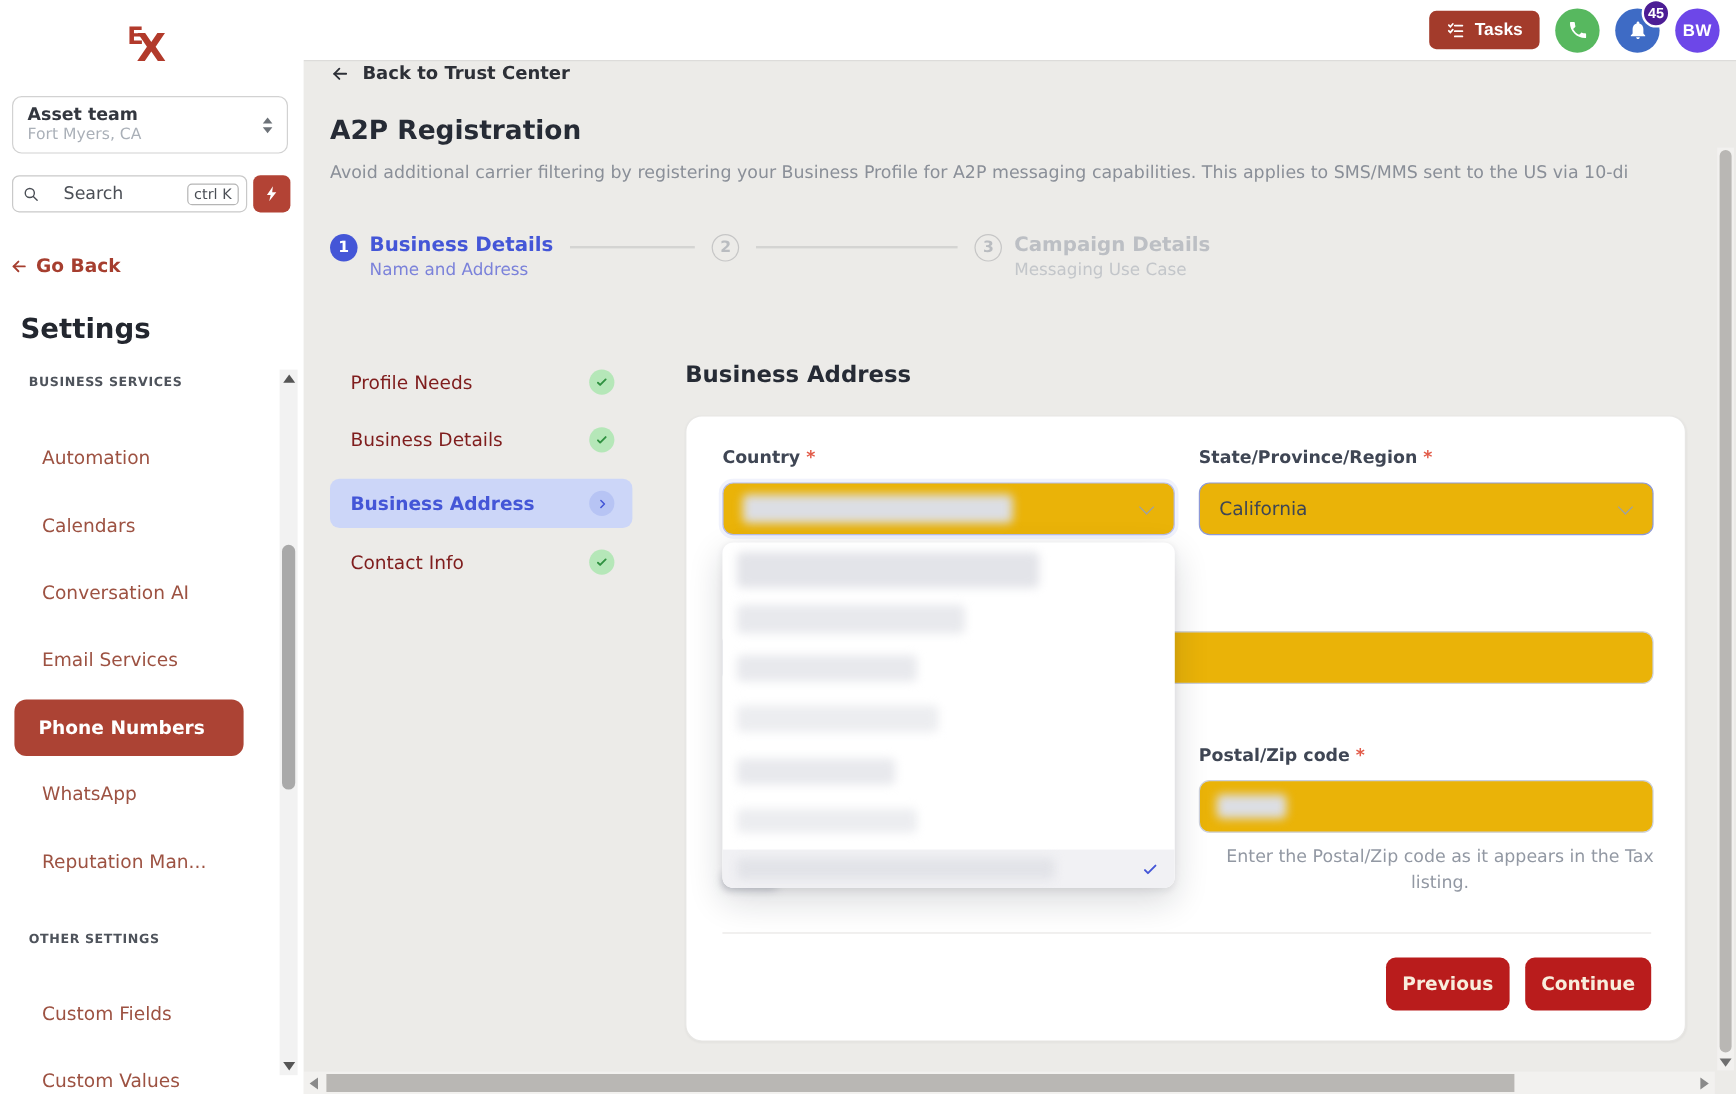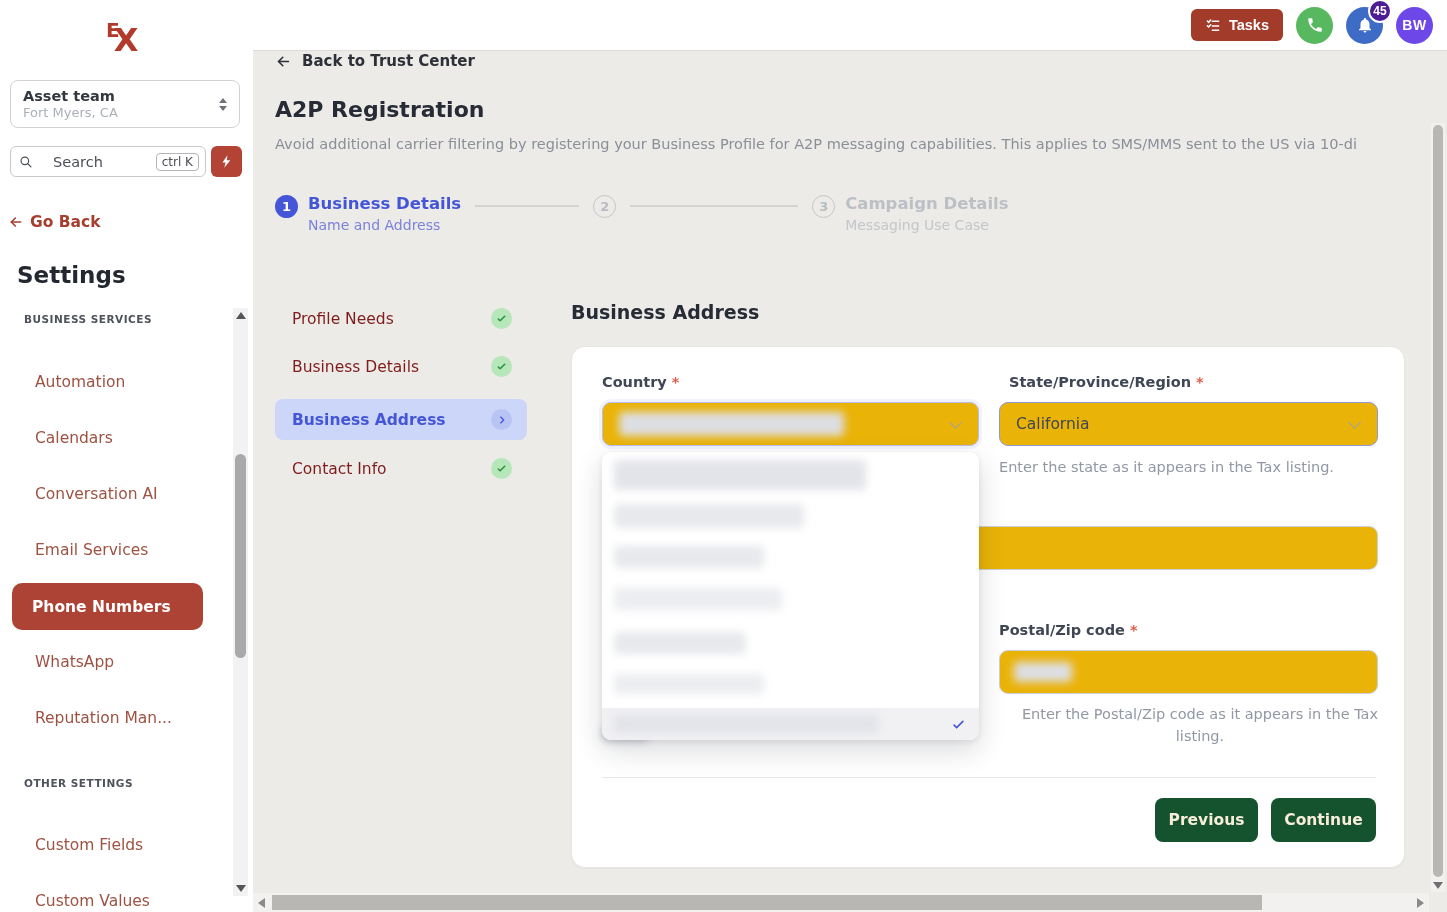--- a/index.html
+++ b/index.html
@@ -91,21 +91,21 @@
   .chev { width:9px; height:9px; border-right:1.6px solid #9aa0ab; border-bottom:1.6px solid #9aa0ab;
     transform:rotate(45deg); position:absolute; right:18px; top:15px; }
   .hint { position:absolute; font-size:14.5px; color:#9298a3; line-height:1.5; }
   .blur-block { background:#dcdee4; border-radius:4px; filter:blur(4px); }
   .dropdown { position:absolute; left:30px; top:105px; width:377px; height:288px; background:#fff; border-radius:9px;
     box-shadow:0 10px 28px rgba(20,25,40,.16), 0 2px 6px rgba(20,25,40,.08); z-index:6; overflow:hidden; }
   .dd-opt { position:absolute; left:0; width:100%; cursor:pointer; }
   .dd-selected { position:absolute; left:0; bottom:0; width:100%; height:32px; background:#f1f1f4; display:flex;
     align-items:center; justify-content:flex-end; padding-right:13px; cursor:pointer; }
   .divider { position:absolute; left:30px; right:28px; top:430px; height:1px; background:#e8e7e5; }
-  .btn { position:absolute; top:451px; height:44px; border:none; border-radius:8px; background:#14532d; color:#F8EDDC;
+  .btn { position:absolute; top:451px; height:44px; border:none; border-radius:8px; background:#b91c1c; color:#F8EDDC;
     font-size:15.5px; font-weight:700; cursor:pointer; font-family:inherit; }
 
   
   .v-scroll { position:absolute; right:2px; top:72px; width:14px; bottom:20px; background:#f2f1ef; }
   .v-thumb { position:absolute; left:2px; top:2px; width:10px; height:752px; background:#b9b7b4; border-radius:5px; cursor:grab; }
   .v-arrow-dn { position:absolute; left:2px; bottom:3px; width:0; height:0; border-left:5px solid transparent; border-right:5px solid transparent; border-top:7px solid #6f6f6f; }
   .h-scroll { position:absolute; left:0; right:18px; bottom:0; height:19px; background:#f2f1ef; }
   .h-thumb { position:absolute; left:19px; top:2px; width:990px; height:15px; background:#b9b7b4; cursor:grab; }
   .h-arrow-l { position:absolute; left:5px; top:5px; width:0; height:0; border-top:5px solid transparent; border-bottom:5px solid transparent; border-right:7px solid #8a8a8a; }
   .h-arrow-r { position:absolute; right:5px; top:5px; width:0; height:0; border-top:5px solid transparent; border-bottom:5px solid transparent; border-left:7px solid #8a8a8a; }
@@ -275,28 +275,27 @@
     <div class="card">
 
       <div class="f-label" style="left:30px; top:27px;">
         <span>Country</span><span class="req">*</span>
       </div>
       <div class="f-select" style="left:30px; top:55px; width:377px; border:1.5px solid #b7bde8; box-shadow:0 0 0 3px rgba(68,86,215,.08);">
         <div class="blur-block" style="width:225px; height:24px;"></div>
         <div class="chev"></div>
       </div>
 
-      <div class="f-label" style="left:427px; top:27px;margin-left:10px;">
+      <div class="f-label" style="left:427px; top:27px;">
         <span>State/Province/Region</span><span class="req">*</span>
       </div>
       <div class="f-select" style="left:427px; top:55px; width:379px; border:1.5px solid #8d99d6;">
         <span style="font-size:15.5px; color:#3f4654;">California</span>
         <div class="chev"></div>
       </div>
-      <div class="hint" style="left:427px; top:110px; width:370px;">Enter the state as it appears in the Tax listing.</div>
 
       <div class="f-input" style="left:30px; top:179px; width:776px; border:1px solid #ccd0dc;"></div>
 
       <div class="f-label" style="left:427px; top:275px;">
         <span>Postal/Zip code</span><span class="req">*</span>
       </div>
       <div class="f-input" style="left:427px; top:303px; width:379px; border:1px solid #ccd0dc; display:flex; align-items:center; padding:0 14px;">
         <div class="blur-block" style="width:58px; height:20px;"></div>
       </div>
       <div class="hint" style="left:448px; top:357px; width:360px;text-align:center;">Enter the Postal/Zip code as it appears in the Tax listing.</div>

